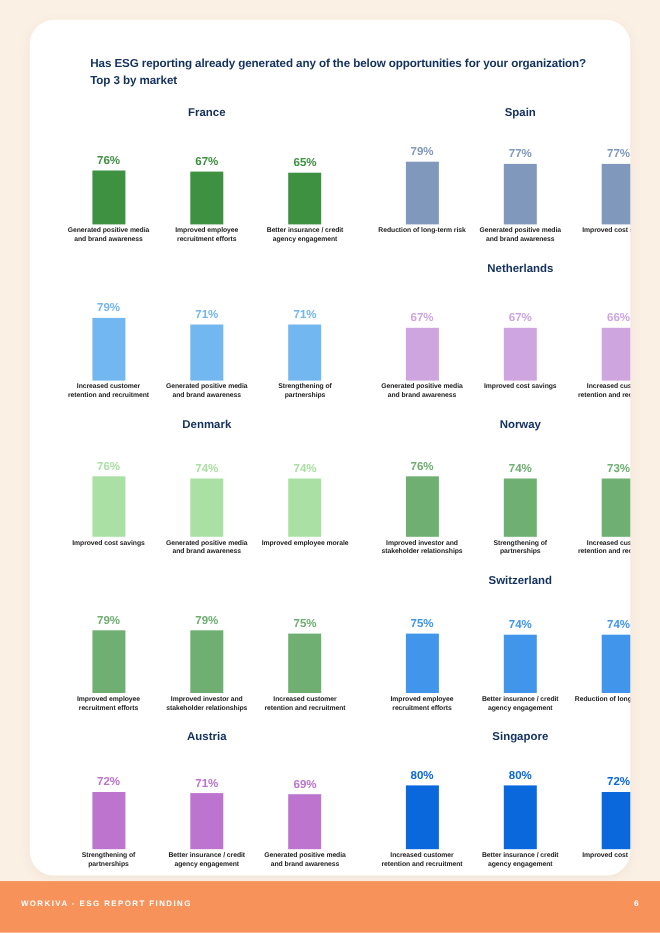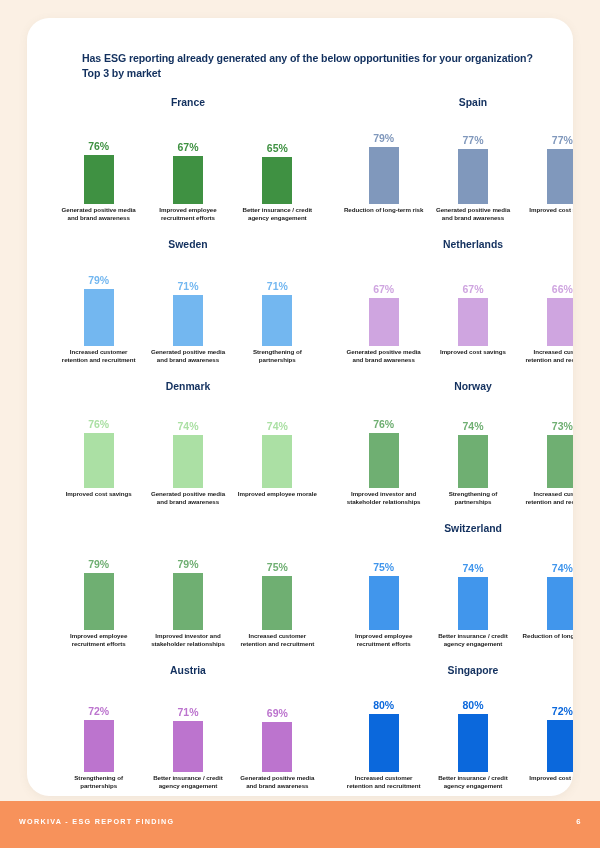--- a/index.html
+++ b/index.html
@@ -185,21 +185,20 @@
               <div class="bar-rect" style="background: rgb(128, 152, 188); height: 55px;"></div>
             </div>
           </div>
           <div class="labels">
             <div class="bar-label">Reduction of long-term risk</div>
             <div class="bar-label">Generated positive media and brand awareness</div>
             <div class="bar-label">Improved cost savings</div>
           </div>
         </div>
         <div class="panel" style="left: 27px; top: 142px;">
-          <div class="panel-title">Sweden</div>
           <div class="bars">
             <div class="bar-col">
               <div class="bar-value" style="color: rgb(115, 183, 240);">79%</div>
               <div class="bar-rect" style="background: rgb(115, 183, 240); height: 57px;"></div>
             </div>
             <div class="bar-col">
               <div class="bar-value" style="color: rgb(115, 183, 240);">71%</div>
               <div class="bar-rect" style="background: rgb(115, 183, 240); height: 51px;"></div>
             </div>
             <div class="bar-col">

